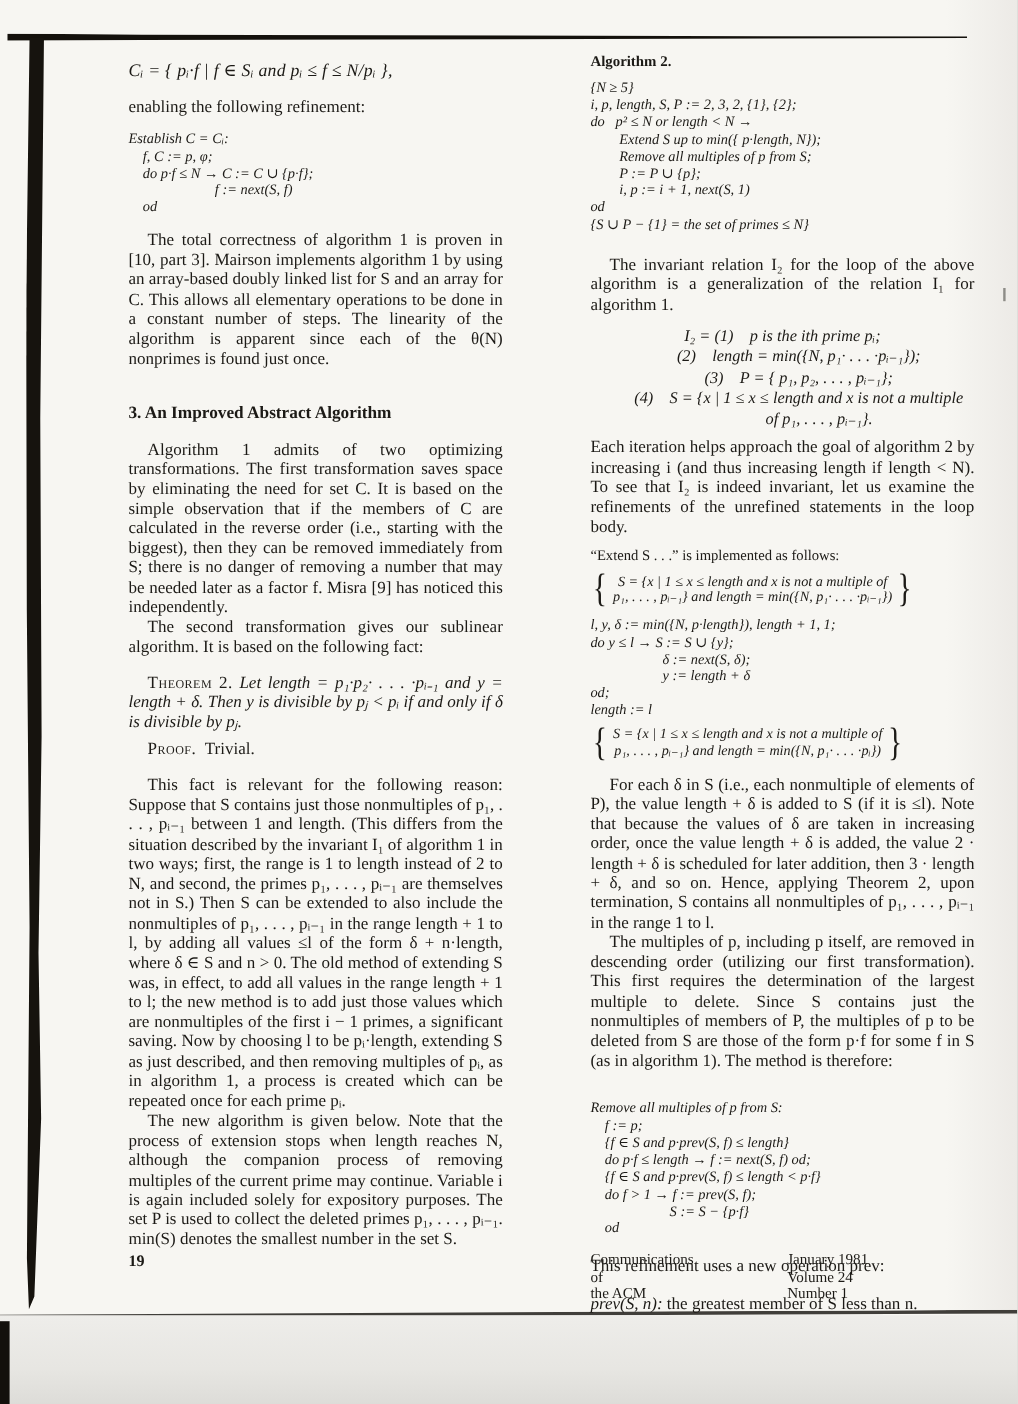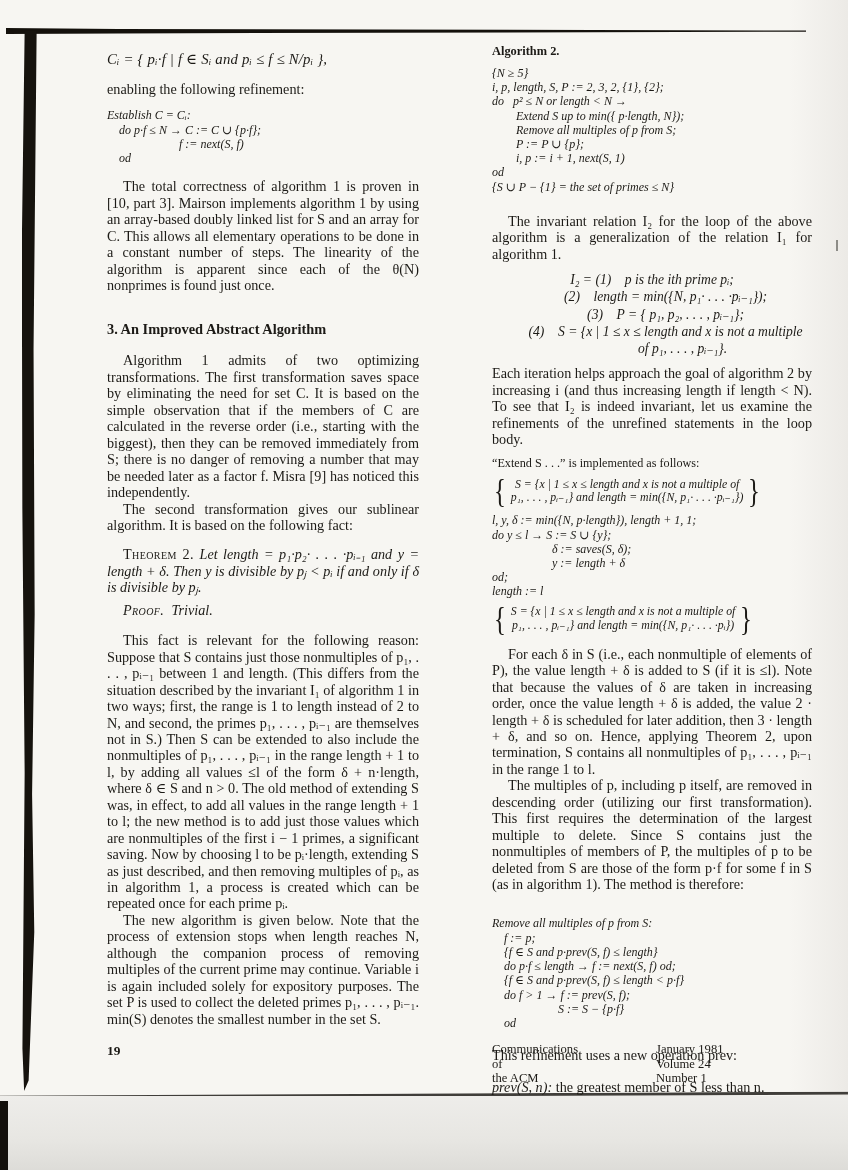--- a/index.html
+++ b/index.html
@@ -31,21 +31,21 @@
   .lead { margin-bottom:11px; }
 
   .code { font-style:italic; font-size:12px; line-height:14.2px; text-align:left; }
   .code > div { white-space:pre-wrap; min-height:14.2px; }
 
   h3.section { font-size:14.4px; font-weight:bold; margin:28px 0 14px 0; text-align:left; }
 
   .sc { font-variant:small-caps; letter-spacing:.4px; }
   .theorem { font-style:italic; margin-top:13px;font-family:Liberation Serif, serif; }
   .theorem .sc { font-style:normal; }
-  .proof { margin-top:6px; margin-bottom:14px;font-style:italic; }
+  .proof { margin-top:6px; margin-bottom:14px; }
 
   .alg-head { font-size:12.4px; font-weight:bold; margin-bottom:7px; text-align:left; }
 
   .inv { font-style:italic; font-size:13.6px; line-height:17.2px; margin:9px 0 8px 0; text-align:center; }
   .inv > div { white-space:pre-wrap; }
 
   .small-lead { font-size:12.2px; margin:9px 0 5px 0; text-align:left; }
 
   .assertion { display:flex; align-items:center; margin:2px 0 7px 0; }
   .assertion .brace { font-size:33px; line-height:30px; font-weight:400; transform:scaleX(.75); flex:0 0 auto; }
@@ -68,20 +68,21 @@
   <div class="bottom-strip"></div>
   <div class="bottom-left-bar"></div>
   <div class="right-tick"></div>
 
   <div class="col" id="left-col">
     <div class="formula">Cᵢ = { pᵢ·f | f ∈ Sᵢ and pᵢ ≤ f ≤ N/pᵢ },</div>
     <p class="body lead">enabling the following refinement:</p>
 
     <div class="code" style="margin-bottom:13px;">
         <div>Establish C = Cᵢ:</div>
+        <div>    f, C := p, φ;</div>
         <div>    do p·f ≤ N → C := C ∪ {p·f};</div>
         <div>                        f := next(S, f)</div>
         <div>    od</div>
       </div>
 
     <p class="body ind" style="margin-bottom:0;">The total correctness of algorithm 1 is proven in [10, part 3]. Mairson implements algorithm 1 by using an array-based doubly linked list for S and an array for C. This allows all elementary operations to be done in a constant number of steps. The linearity of the algorithm is apparent since each of the θ(N) nonprimes is found just once.</p>
 
     <h3 class="section">3. An Improved Abstract Algorithm</h3>
 
     <p class="body ind">Algorithm 1 admits of two optimizing transformations. The first transformation saves space by eliminating the need for set C. It is based on the simple observation that if the members of C are calculated in the reverse order (i.e., starting with the biggest), then they can be removed immediately from S; there is no danger of removing a number that may be needed later as a factor f. Misra [9] has noticed this independently.</p>
@@ -129,21 +130,21 @@
       <div class="al-wrap">
           <div>S = {x | 1 ≤ x ≤ length and x is not a multiple of</div>
           <div>p₁, . . . , pᵢ₋₁} and length = min({N, p₁· . . . ·pᵢ₋₁})</div>
         </div>
       <span class="brace">}</span>
     </div>
 
     <div class="code" style="margin-bottom:5px;">
         <div>l, y, δ := min({N, p·length}), length + 1, 1;</div>
         <div>do y ≤ l → S := S ∪ {y};</div>
-        <div>                    δ := saves(S, δ);</div>
+        <div>                    δ := next(S, δ);</div>
         <div>                    y := length + δ</div>
         <div>od;</div>
         <div>length := l</div>
       </div>
 
     <div class="assertion" style="margin-bottom:12px;">
       <span class="brace">{</span>
       <div class="al-wrap">
           <div>S = {x | 1 ≤ x ≤ length and x is not a multiple of</div>
           <div>p₁, . . . , pᵢ₋₁} and length = min({N, p₁· . . . ·pᵢ})</div>

